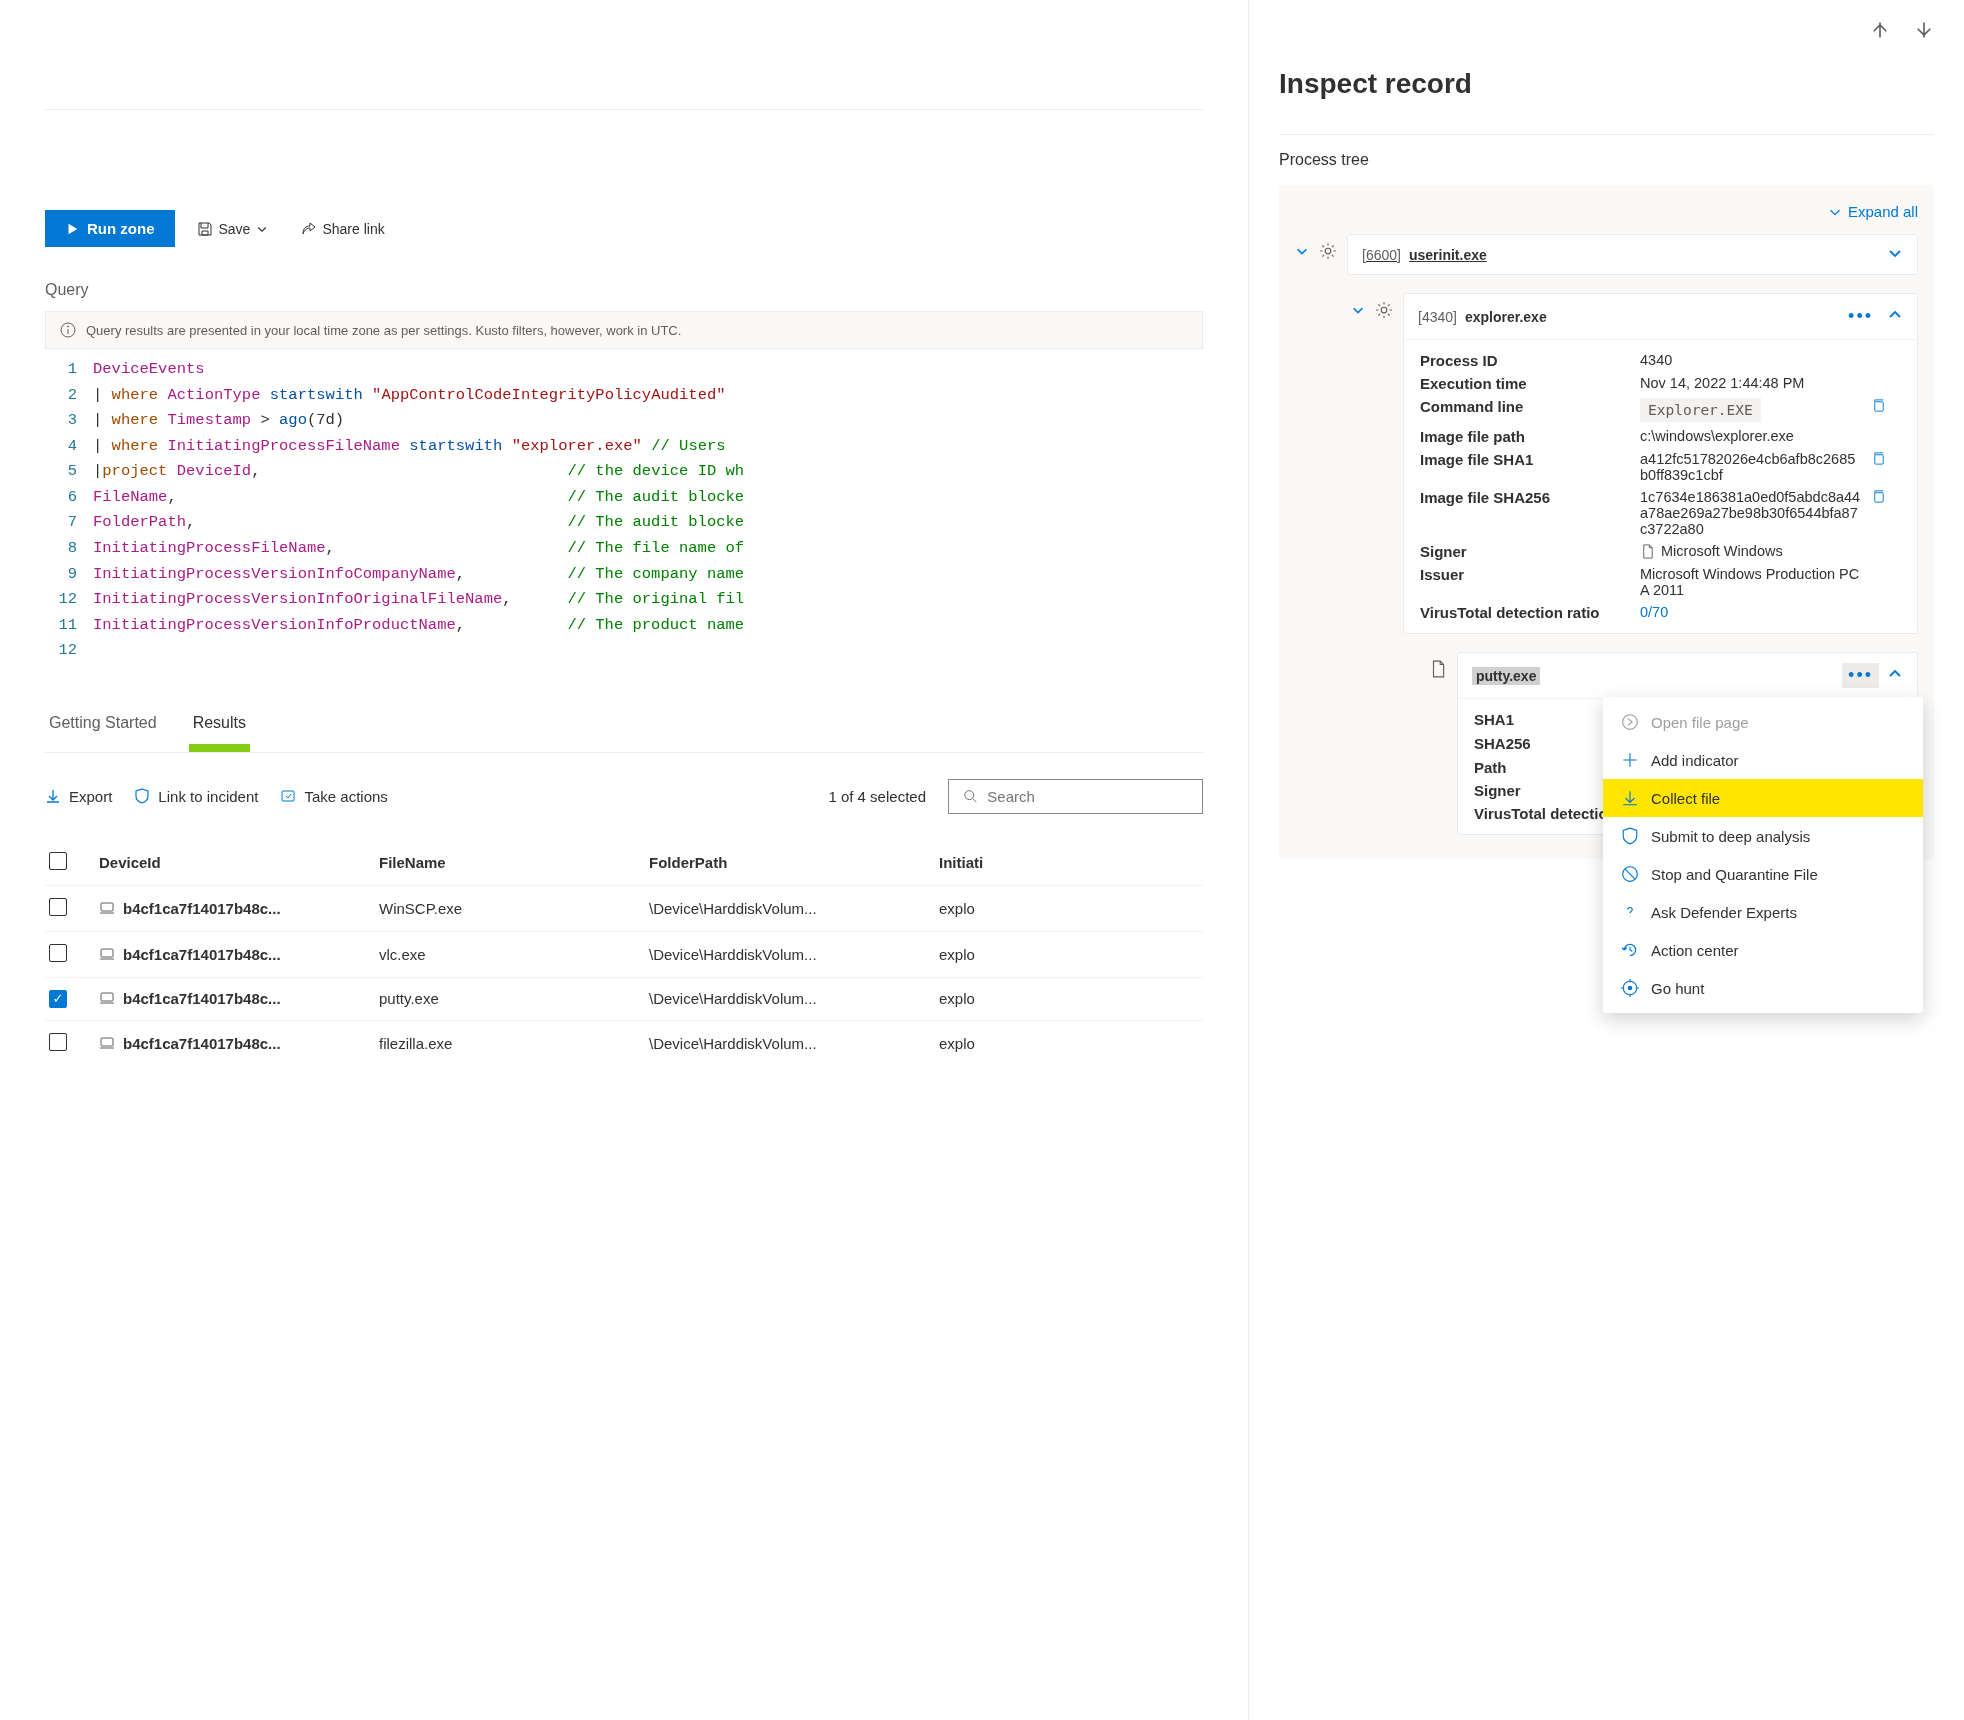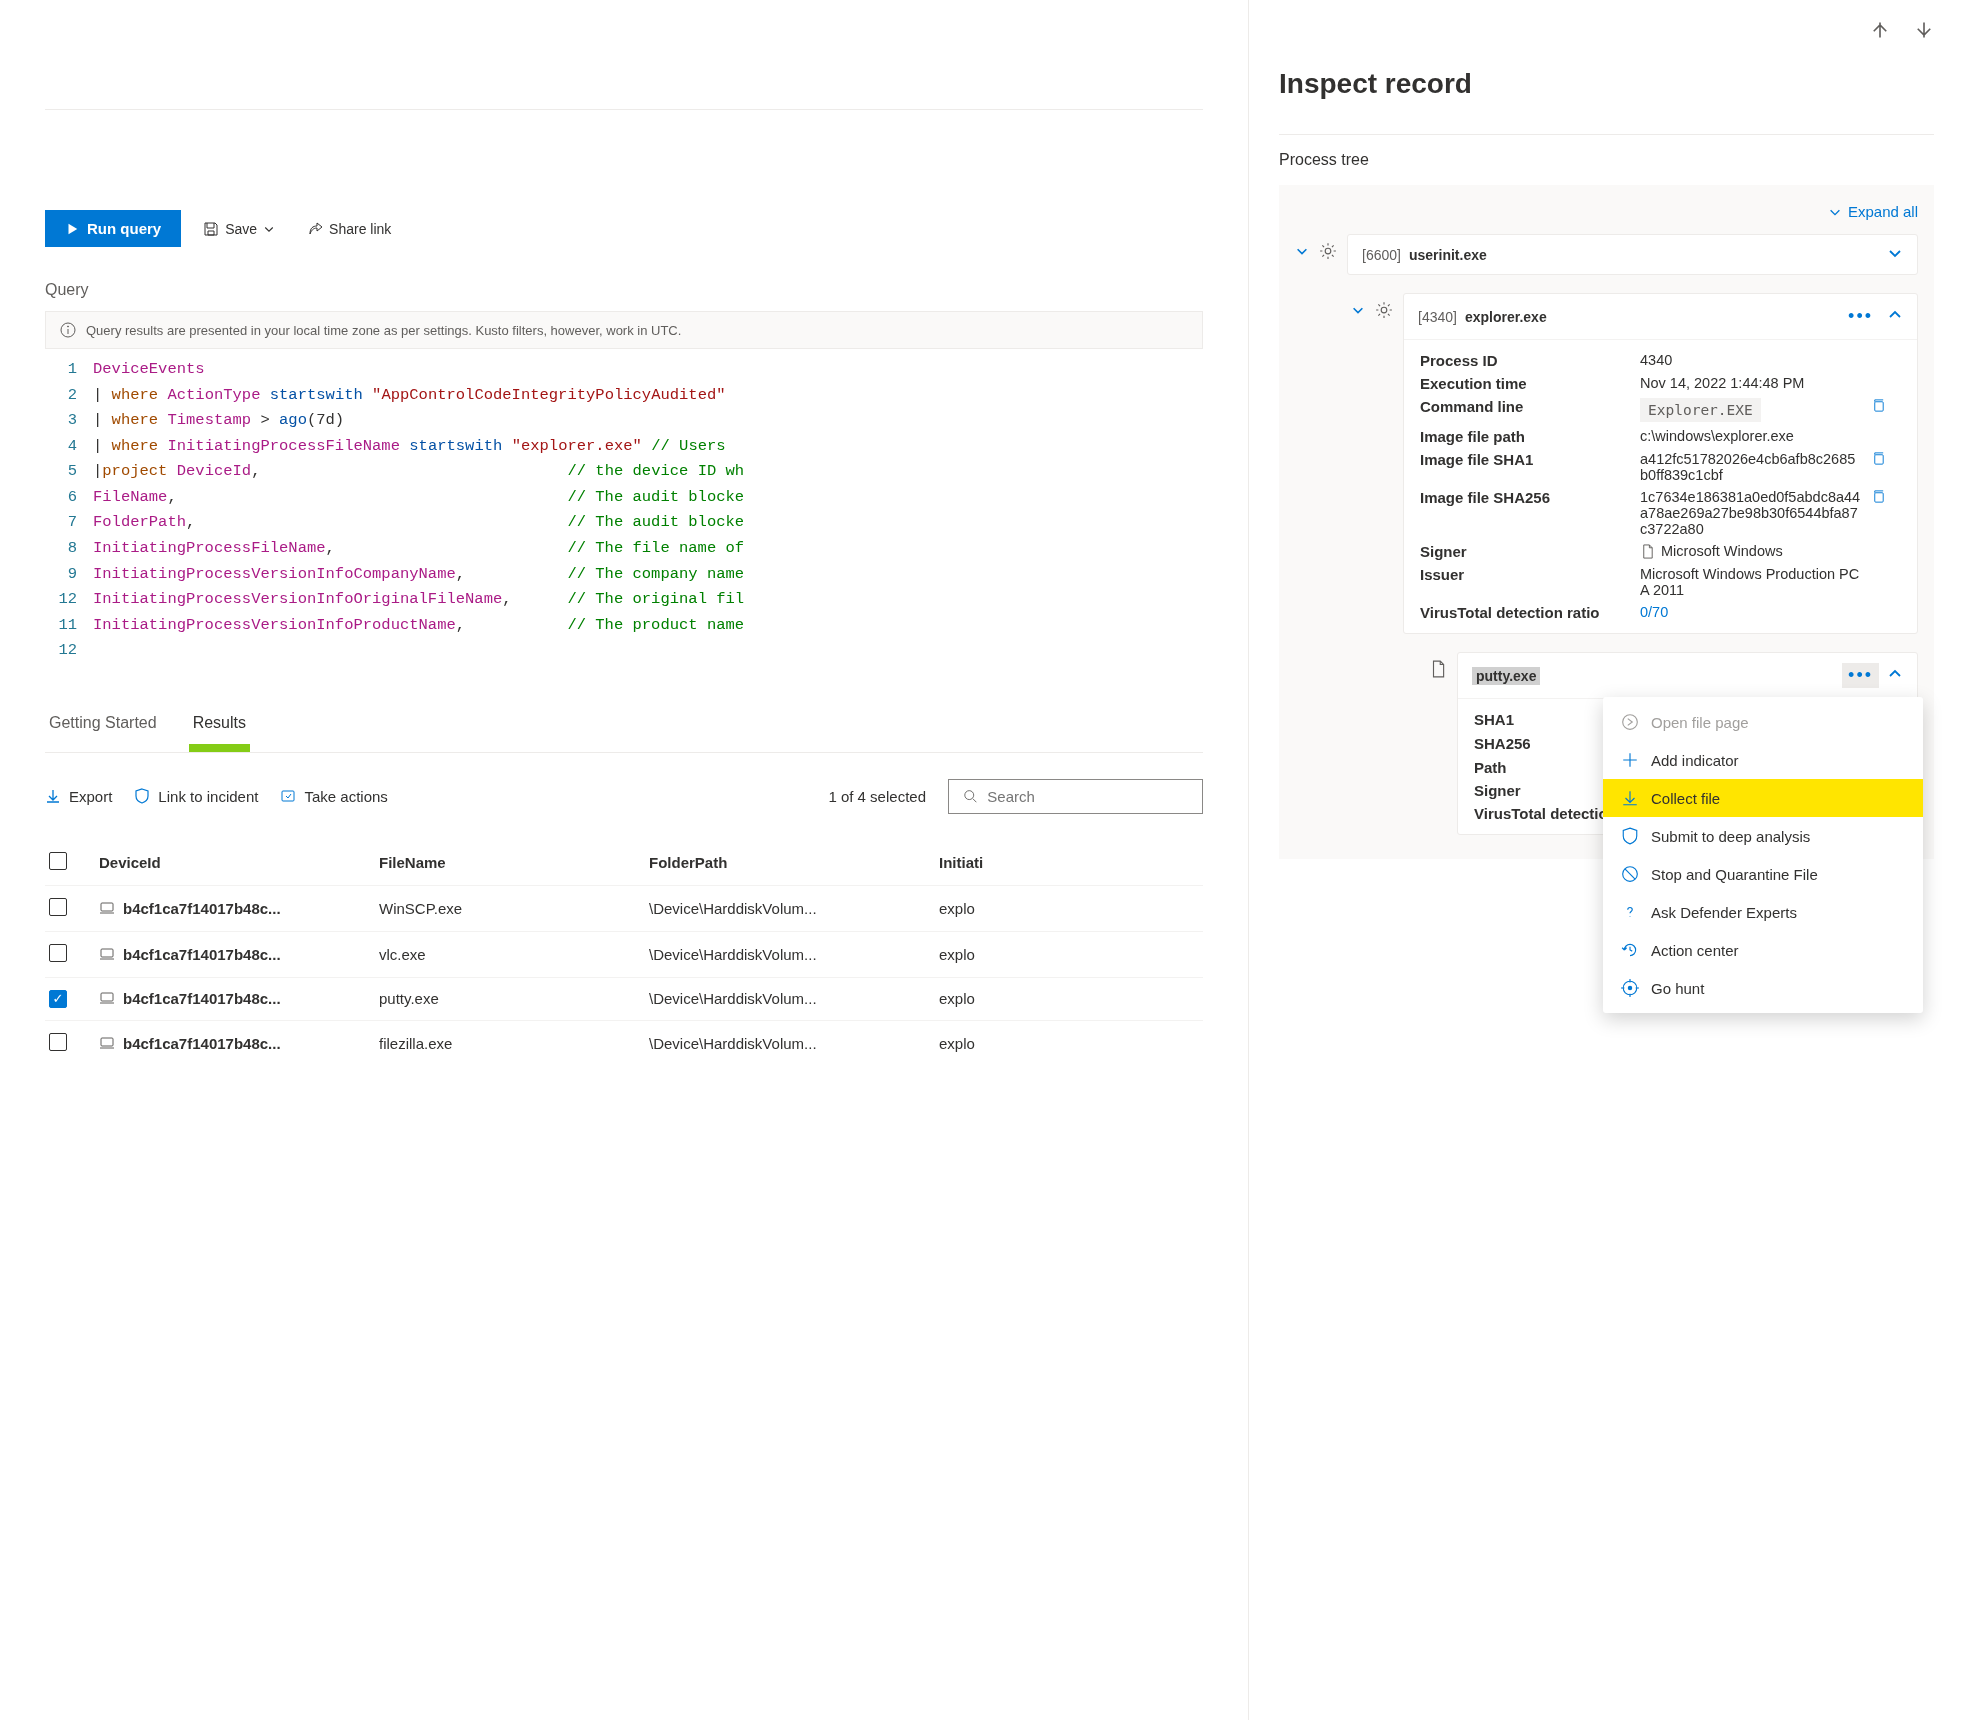--- a/index.html
+++ b/index.html
@@ -67,21 +67,21 @@
   .section-head span { font-size:16px; color:#323130; }
   .tree-area { background:#faf9f8; padding:18px 16px 24px; position:relative;}
   .expand-all { color:#0078d4; font-size:15px; cursor:pointer; display:flex; align-items:center; gap:6px; justify-content:flex-end; margin-bottom:14px;}
   .expand-all svg { stroke:#0078d4; fill:none; }
 
   .node { display:flex; gap:10px; align-items:flex-start; }
   .node-toggle { color:#0078d4; cursor:pointer; margin-top:10px; }
   .node-icon { color:#605e5c; margin-top:8px; }
   .node-card { background:#fff; border:1px solid #edebe9; border-radius:3px; flex:1; }
   .node-header { display:flex; align-items:center; padding:10px 14px; border-bottom:1px solid #f3f2f1; gap:8px;}
-  .node-header.noborder { border-bottom:none; }
+  .node-header.noborder { border-bottom:none;text-decoration:underline; }
   .pid { color:#605e5c; }
   .proc-name { font-weight:600; }
   .proc-name.hl { background:#d0d0d0; padding:1px 4px; }
   .node-header .grow { flex:1; }
   .more-btn { color:#0078d4; font-size:18px; letter-spacing:2px; cursor:pointer; padding:2px 6px;}
   .more-btn.active { background:#edebe9; }
   .coll-btn svg { stroke:#0078d4; fill:none; cursor:pointer; }
 
   .kv { display:grid; grid-template-columns: 210px 1fr 30px; gap:6px 10px; padding:12px 16px; align-items:start; }
   .kv .k { font-size:15px; color:#323130; font-weight:600; }
@@ -108,21 +108,21 @@
 <div class="app">
 
   <div class="left">
     <div class="divider-under"></div>
 
     <div class="toolbar">
       <button class="btn-primary">
         <svg width="14" height="14" viewBox="0 0 16 16">
             <path d="M4 2l10 6-10 6z"></path>
           </svg>
-        <span>Run query</span>
+        <span>Run zone</span>
       </button>
       <div class="tool-item">
         <svg width="16" height="16" viewBox="0 0 16 16">
             <path d="M2 2h10l2 2v10H2z M4 2v5h7V2 M5 10h6v4H5z" fill="none" stroke="#323130"></path>
           </svg>
         <span>Save</span>
         <svg width="12" height="12" viewBox="0 0 16 16">
             <path d="M3 6l5 5 5-5" fill="none" stroke="#323130" stroke-width="1.5"></path>
           </svg>
       </div>

